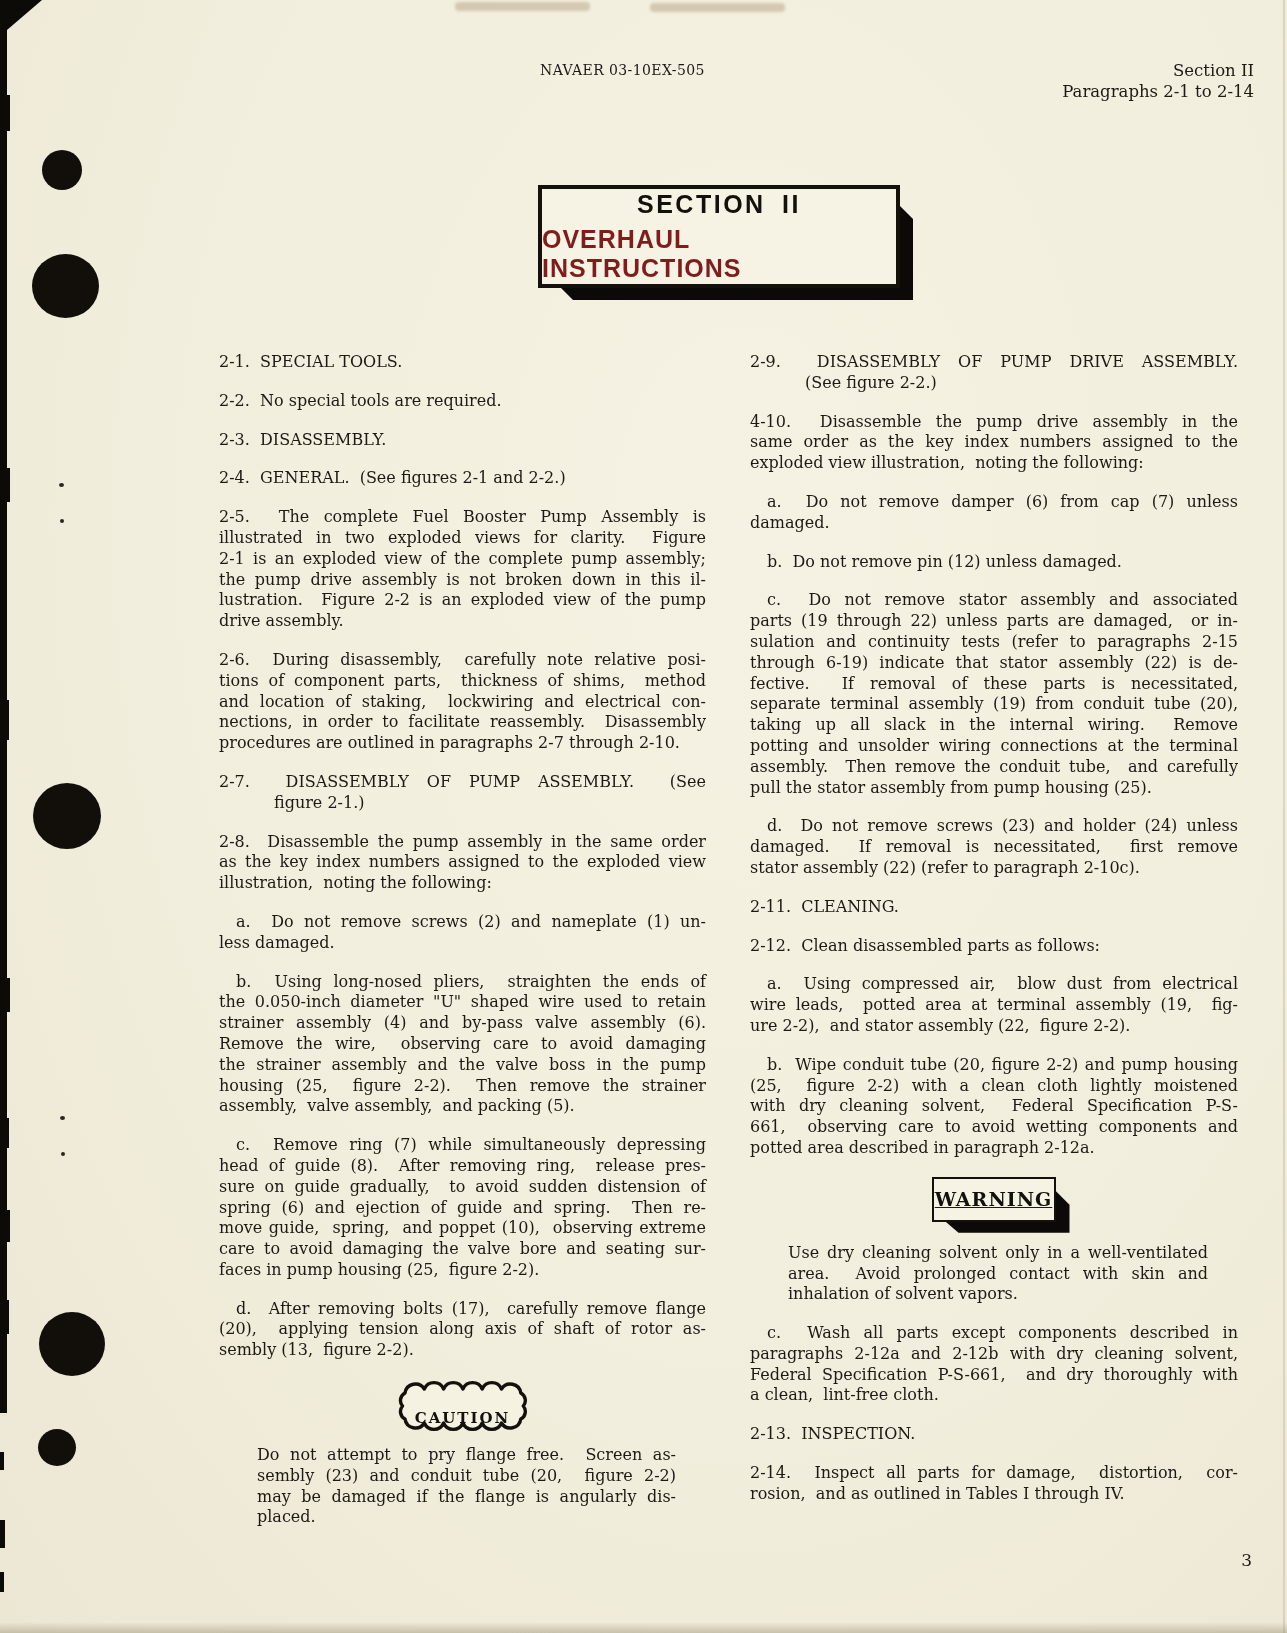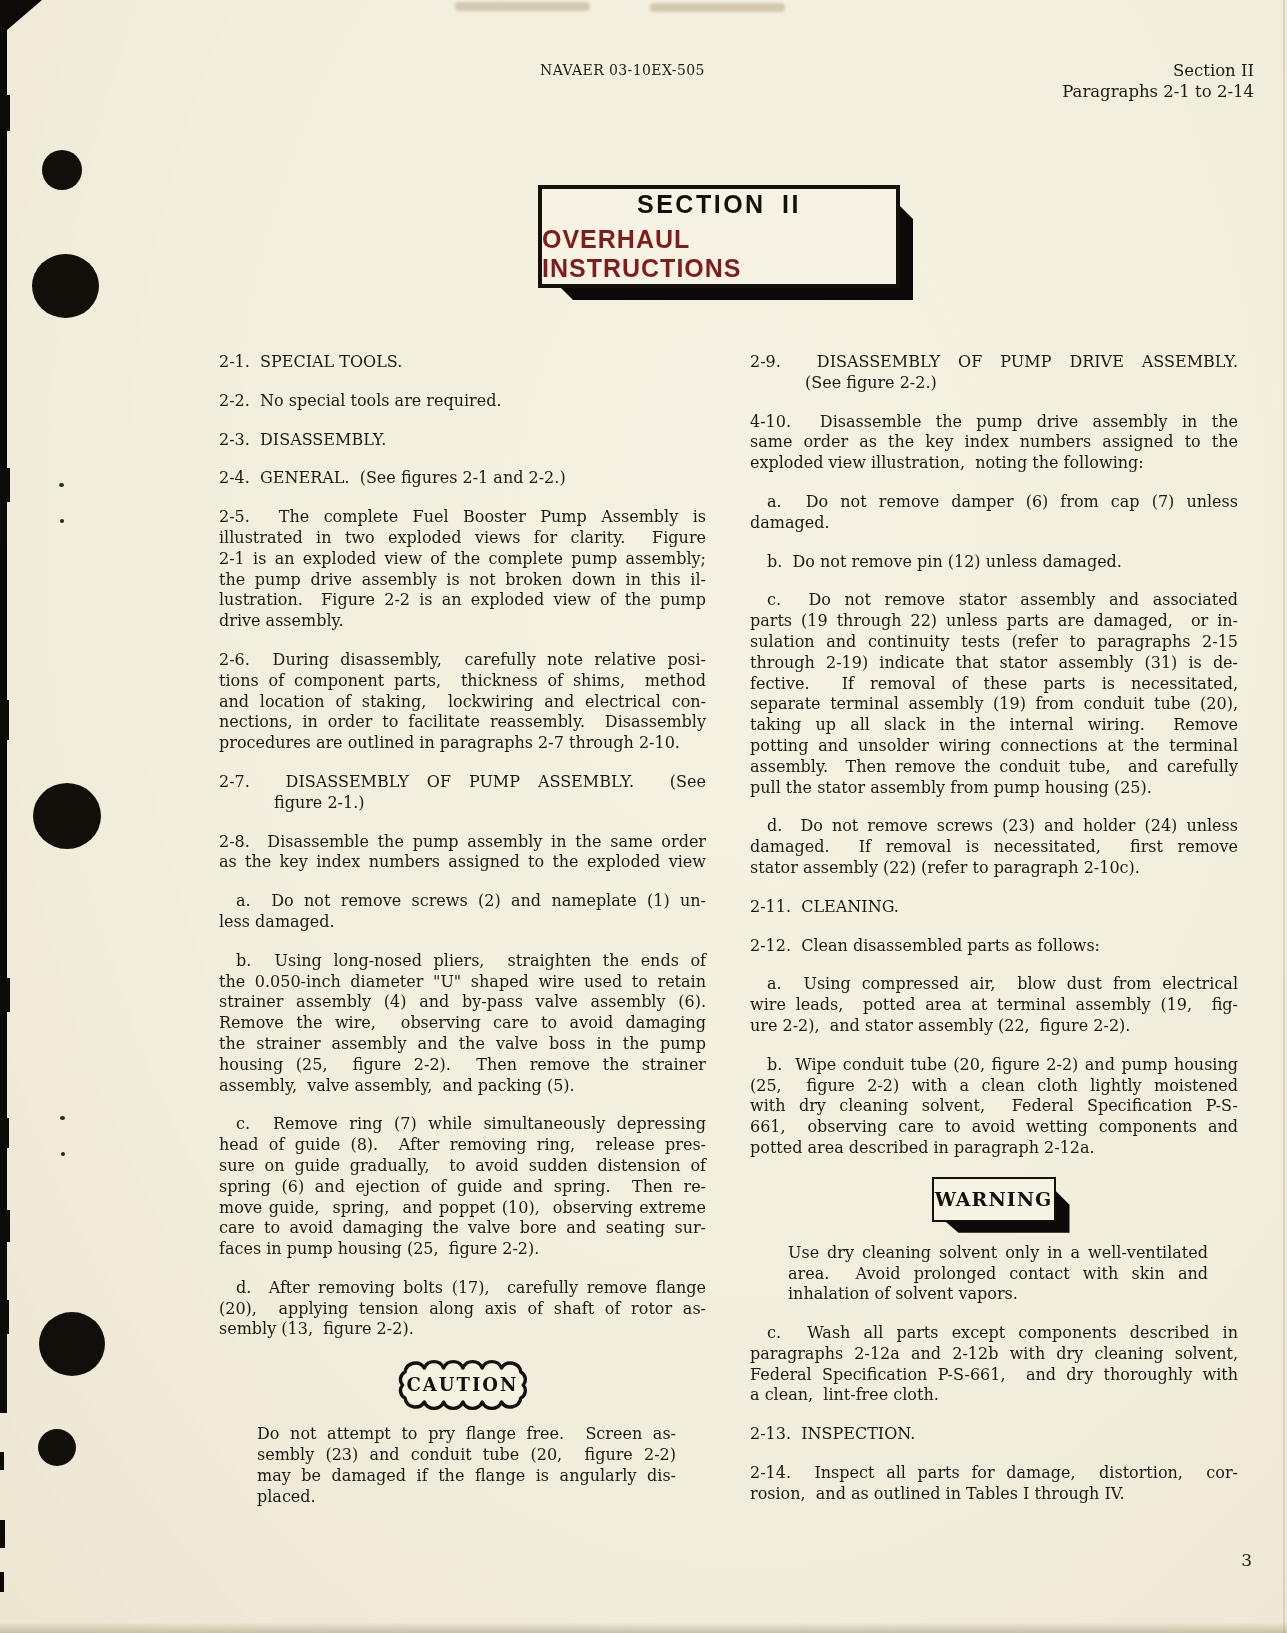--- a/index.html
+++ b/index.html
@@ -36,28 +36,28 @@
   .col-right{left:734px;width:488px;}
   .blk{margin:0 0 18px 0;}
   .ln{white-space:pre-wrap;text-align:justify;text-align-last:justify;}
   .ln.last{text-align-last:left;}
   .sub .ln.first{padding-left:17px;}
   .hang .ln:not(.first){padding-left:55px;}
   .note{padding:0 30px 0 38px;}
   
   .cbox-wrap{position:relative;width:146px;height:54px;margin:12px auto 12px auto;}
   .cbox-wrap svg{position:absolute;left:0;top:0;}
-  .cbox-label{position:absolute;left:0;top:0;width:100%;height:100%;display:flex;align-items:center;justify-content:center;
-    font-weight:bold;font-size:18px;letter-spacing:2px;color:#14110d;padding-top:1px;box-sizing:border-box;}
+  .cbox-label{position:absolute;left:0;top:12px;width:100%;height:100%;display:flex;align-items:center;justify-content:center;
+    font-weight:bold;font-size:15px;letter-spacing:2px;color:#14110d;padding-top:1px;box-sizing:border-box;}
   
   .wbox-wrap{position:relative;width:125px;height:46px;margin:14px auto 20px auto;}
   .wbox-shadow{position:absolute;left:13px;top:10px;width:125px;height:46px;background:#0c0a08;
     clip-path:polygon(0 0,calc(100% - 18px) 0,100% 18px,100% 100%,14px 100%,0 calc(100% - 12px));}
   .wbox{position:absolute;left:0;top:0;width:120px;height:41px;background:#f7f3e4;border:2.5px solid #14110d;
-    display:flex;align-items:center;justify-content:center;}
+    display:flex;align-items:center;justify-content:center;text-decoration:underline;}
   .wbox-label{font-weight:bold;font-size:19px;letter-spacing:1px;color:#14110d;}
   
   .page-num{position:absolute;right:35px;top:1550px;font-size:17px;}
 </style>
 </head>
 <body>
 
 <div class="binding-strip"></div>
 <div class="strip-bump" style="top:95px;width:10px;height:36px;"></div>
 <div class="strip-bump" style="top:468px;width:10px;height:34px;"></div>
@@ -126,20 +126,21 @@
       <div class="ln">nections, in order to facilitate reassembly.  Disassembly</div>
       <div class="ln last">procedures are outlined in paragraphs 2-7 through 2-10.</div>
     </div>
     <div class="blk hang">
       <div class="ln first">2-7.  DISASSEMBLY OF PUMP ASSEMBLY.  (See</div>
       <div class="ln last">figure 2-1.)</div>
     </div>
     <div class="blk p">
       <div class="ln first">2-8.  Disassemble the pump assembly in the same order</div>
       <div class="ln">as the key index numbers assigned to the exploded view</div>
+      <div class="ln last">illustration,  noting the following:</div>
     </div>
     <div class="blk sub">
       <div class="ln first">a.  Do not remove screws (2) and nameplate (1) un-</div>
       <div class="ln last">less damaged.</div>
     </div>
     <div class="blk sub">
       <div class="ln first">b.  Using long-nosed pliers,  straighten the ends of</div>
       <div class="ln">the 0.050-inch diameter "U" shaped wire used to retain</div>
       <div class="ln">strainer assembly (4) and by-pass valve assembly (6).</div>
       <div class="ln">Remove the wire,  observing care to avoid damaging</div>
@@ -188,21 +189,21 @@
       <div class="ln first">a.  Do not remove damper (6) from cap (7) unless</div>
       <div class="ln last">damaged.</div>
     </div>
     <div class="blk sub">
       <div class="ln first last">b.  Do not remove pin (12) unless damaged.</div>
     </div>
     <div class="blk sub">
       <div class="ln first">c.  Do not remove stator assembly and associated</div>
       <div class="ln">parts (19 through 22) unless parts are damaged,  or in-</div>
       <div class="ln">sulation and continuity tests (refer to paragraphs 2-15</div>
-      <div class="ln">through 2-19) indicate that stator assembly (31) is de-</div>
+      <div class="ln">through 6-19) indicate that stator assembly (22) is de-</div>
       <div class="ln">fective.  If removal of these parts is necessitated,</div>
       <div class="ln">separate terminal assembly (19) from conduit tube (20),</div>
       <div class="ln">taking up all slack in the internal wiring.  Remove</div>
       <div class="ln">potting and unsolder wiring connections at the terminal</div>
       <div class="ln">assembly.  Then remove the conduit tube,  and carefully</div>
       <div class="ln last">pull the stator assembly from pump housing (25).</div>
     </div>
     <div class="blk sub">
       <div class="ln first">d.  Do not remove screws (23) and holder (24) unless</div>
       <div class="ln">damaged.  If removal is necessitated,  first remove</div>

